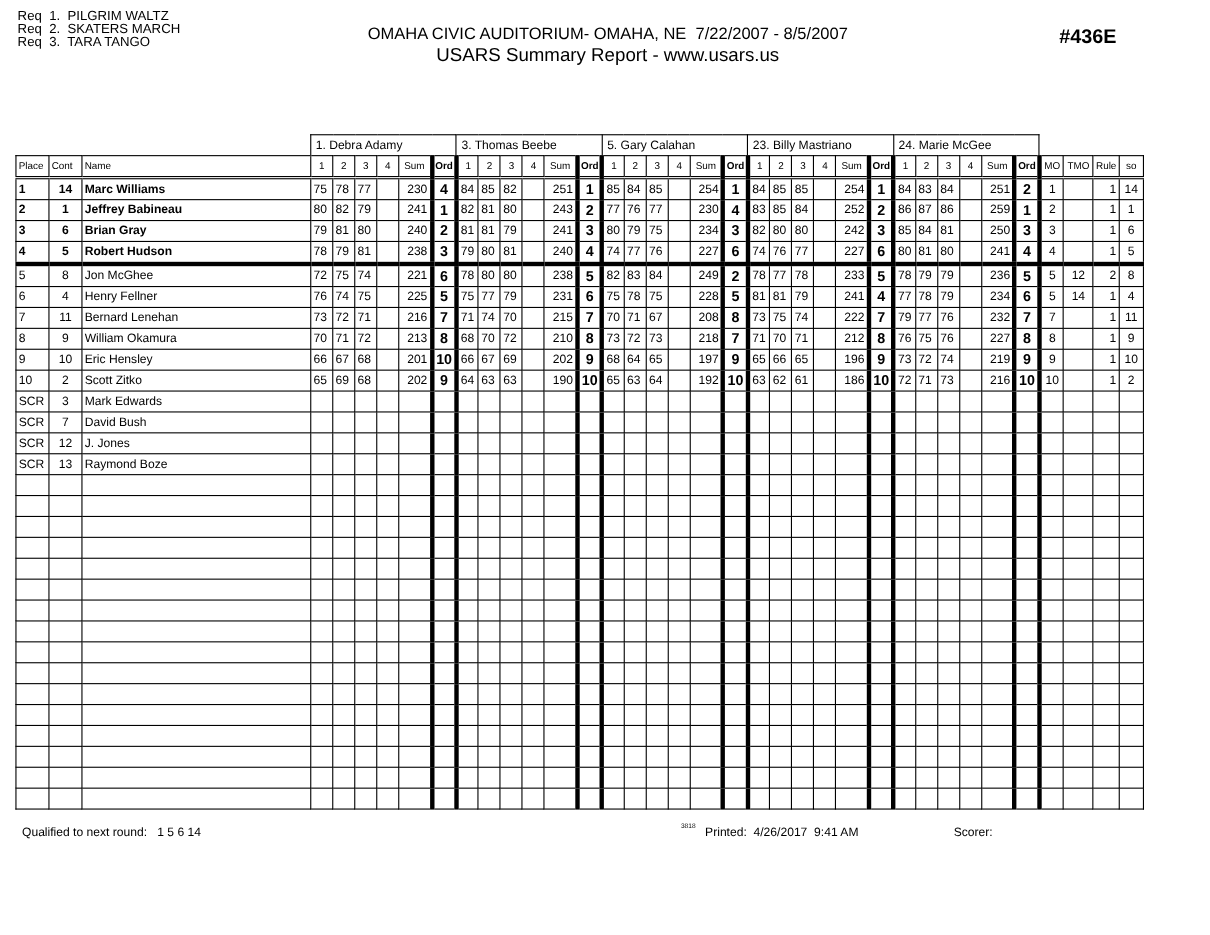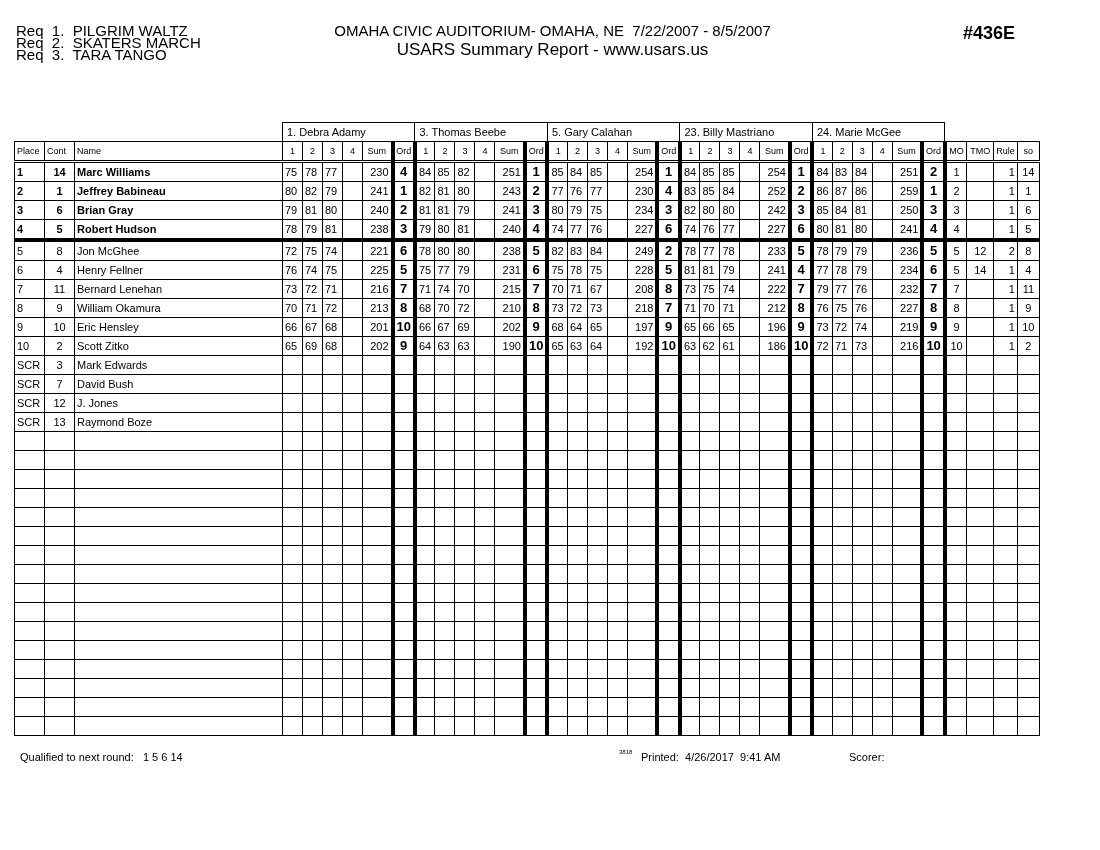--- a/index.html
+++ b/index.html
@@ -1,43 +1,43 @@
 <!DOCTYPE html>
 <html><head>
 <meta charset="utf-8">
 <style>
   html, body { margin:0; padding:0; background:#ffffff; }
   body { width:1100px; height:850px; position:relative; font-family:"Liberation Sans", sans-serif; color:#000; overflow:hidden; }
-  .req { position:absolute; left:16px; top:25px; font-size:15px; line-height:12px; }
+  .req { position:absolute; left:16px; top:8px; font-size:12px; line-height:12px; }
   .req div { white-space:pre; }
   .title-block { position:absolute; left:300px; width:505px; top:22px; text-align:center; }
   .t1 { font-size:18px; font-weight:bold; line-height:22px; }
   .t2 { font-size:15px; line-height:17px; white-space:pre; }
   .t3 { font-size:19px; font-weight:bold; line-height:25px; margin-top:1px; }
   .t4 { font-size:17px; line-height:21px; }
   .evt { position:absolute; left:963px; top:23px; font-size:18px; font-weight:bold; }
 
   table.grid { position:absolute; left:14px; top:122px; border-collapse:collapse; table-layout:fixed; font-size:11px; }
   table.grid td { border:1px solid #000; padding:0 2px; height:18px; line-height:18px; white-space:nowrap; overflow:hidden; }
   table.grid tr.judges td { height:18px; font-size:11px; }
   table.grid tr.judges td.blank { border:none; }
   table.grid tr.judges td.jname { padding-left:4px; border-bottom:none; }
   table.grid tr.hdr td { font-size:9px; height:18px; border-bottom:3px double #000; }
   td.ord { border-left:4px solid #000 !important; border-right:4px solid #000 !important; text-align:center; font-weight:bold; font-size:13px; }
-  tr.hdr td.ord { font-weight:normal; font-size:9px; padding:0;margin-left:36px; }
+  tr.hdr td.ord { font-weight:bold; font-size:9px; padding:0;margin-left:36px; }
   td.num { text-align:left; padding-left:3px; }
   td.sum { text-align:right; padding-right:3px; }
   td.c { text-align:center; }
   td.r { text-align:right; padding-right:3px; }
   tr.bold td.lead { font-weight:bold; font-size:11px; }
   tr.sep td { border-bottom:4px solid #000; }
   .footer-left { position:absolute; left:20px; top:751px; font-size:11px; white-space:pre; }
   .footer-ver { position:absolute; left:619px; top:749px; font-size:6px; }
   .footer-print { position:absolute; left:641px; top:751px; font-size:11px; white-space:pre; }
-  .footer-scorer { position:absolute; left:849px; top:751px; font-size:11px; }
+  .footer-scorer { position:absolute; left:867px; top:751px; font-size:11px; }
 </style>
 </head>
 <body>
 
 <div class="req">
   <div>Req  1.  PILGRIM WALTZ</div>
   <div>Req  2.  SKATERS MARCH</div>
   <div>Req  3.  TARA TANGO</div>
 </div>
 

